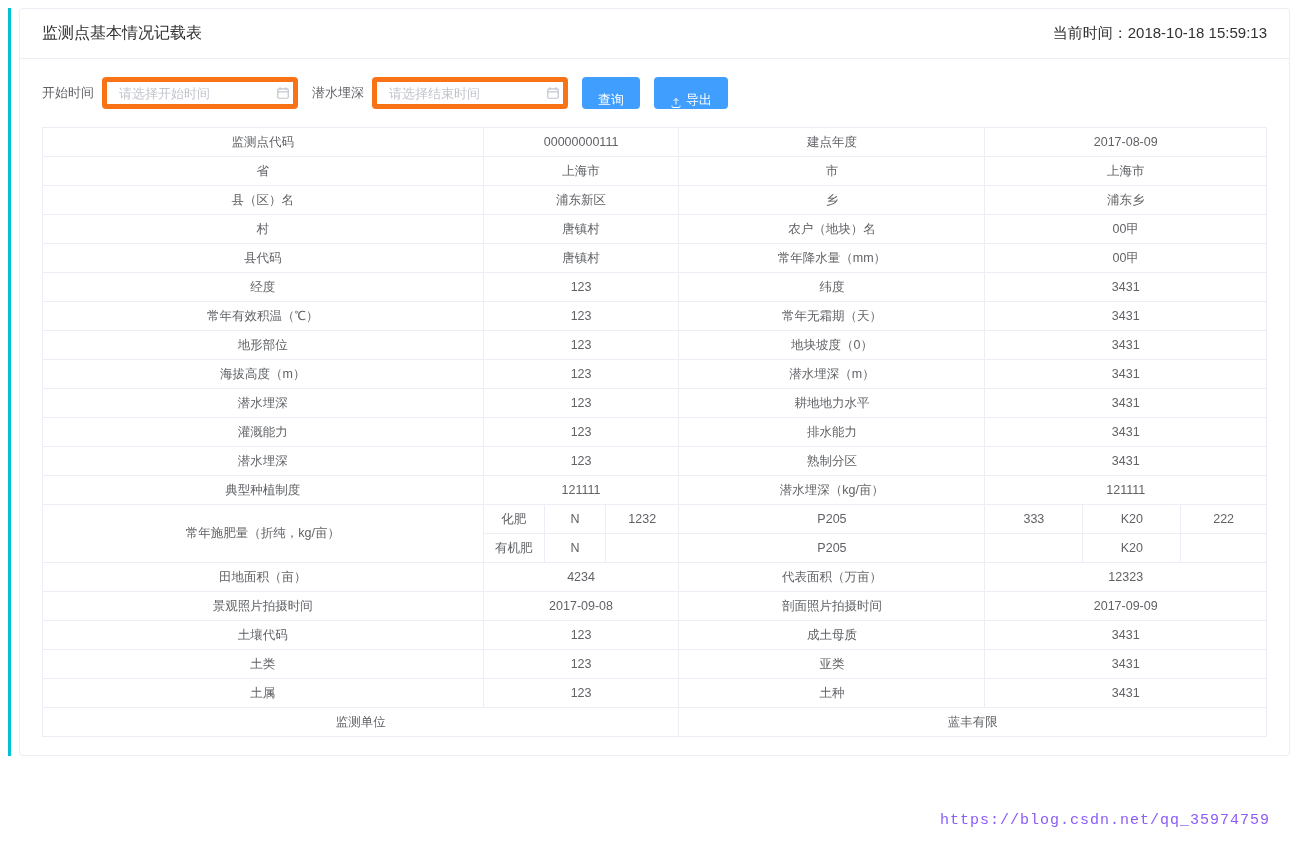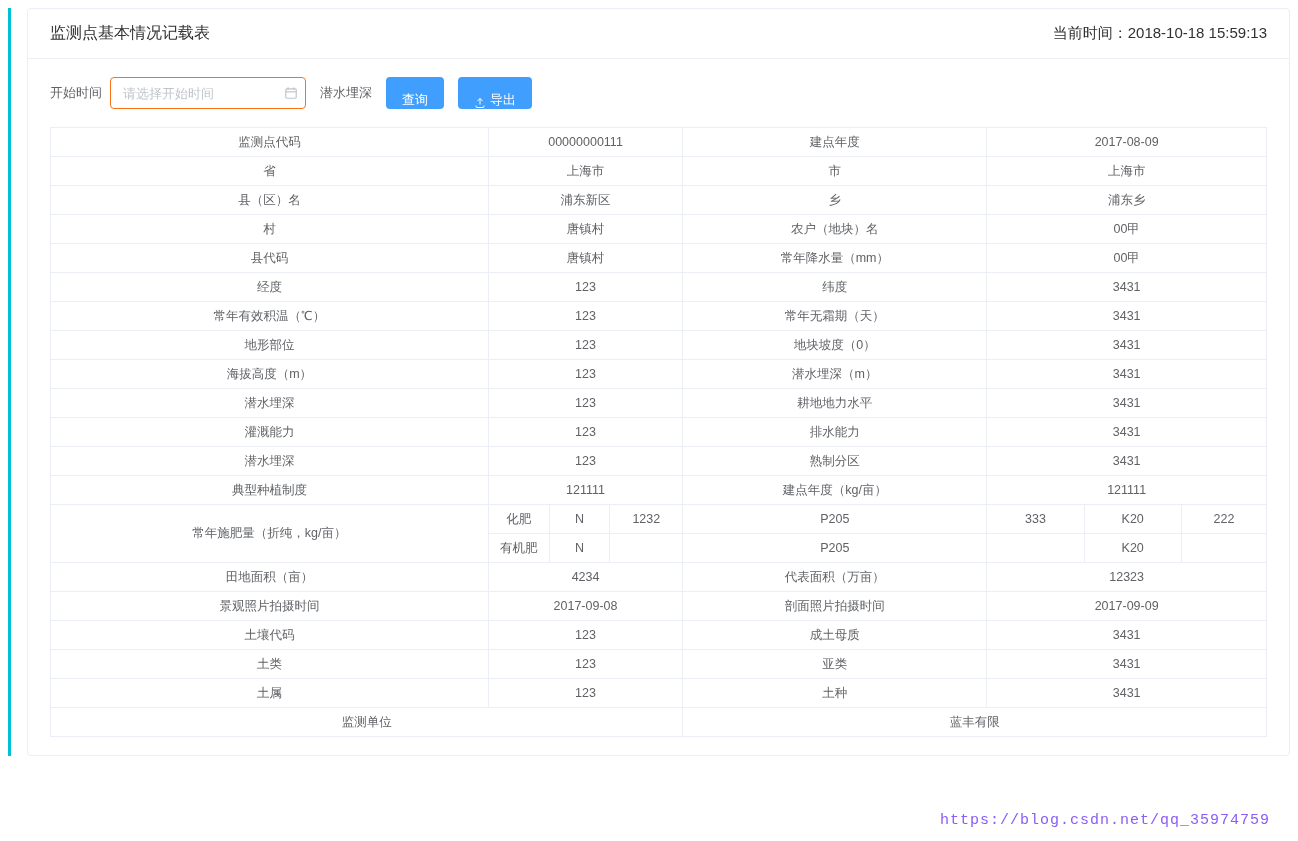--- a/index.html
+++ b/index.html
@@ -5,21 +5,21 @@
 * { box-sizing: border-box; margin: 0; padding: 0; }
 body {
   font-family: "Microsoft YaHei", Arial, sans-serif;
   font-size: 13px;
   color: #606266;
   background: #fff;
   padding: 8px;
 }
 .page-wrapper {
   border-left: 3px solid #00c0d4;
-  padding-left: 16px;
+  padding-left: 8px;
 }
 .panel {
   border: 1px solid #ebeef5;
   border-radius: 4px;
   background: #fff;
 }
 .panel-header {
   display: flex;
   justify-content: space-between;
   align-items: center;
@@ -49,21 +49,21 @@
   color: #606266;
   font-size: 13px;
 }
 .date-input {
   position: relative;
   width: 196px;
 }
 .date-input input {
   width: 100%;
   height: 32px;
-  border: 1px solid #f97316;
+  border: 5px solid #f97316;
   border-radius: 4px;
   padding: 0 30px 0 12px;
   font-size: 13px;
   color: #606266;
   outline: none;
 }
 .date-input input::placeholder { color: #c0c4cc; }
 .date-icon {
   position: absolute;
   right: 8px;
@@ -135,20 +135,29 @@
           <svg class="date-icon" viewBox="0 0 24 24" fill="none" stroke="currentColor" stroke-width="2">
               <rect x="3" y="5" width="18" height="16" rx="2"></rect>
               <line x1="7" y1="2" x2="7" y2="7"></line>
               <line x1="17" y1="2" x2="17" y2="7"></line>
               <line x1="3" y1="10" x2="21" y2="10"></line>
             </svg>
         </div>
       </div>
       <div class="filter-group">
         <span class="filter-label">潜水埋深</span>
+        <div class="date-input">
+          <input type="text" placeholder="请选择结束时间" style="">
+          <svg class="date-icon" viewBox="0 0 24 24" fill="none" stroke="currentColor" stroke-width="2">
+              <rect x="3" y="5" width="18" height="16" rx="2"></rect>
+              <line x1="7" y1="2" x2="7" y2="7"></line>
+              <line x1="17" y1="2" x2="17" y2="7"></line>
+              <line x1="3" y1="10" x2="21" y2="10"></line>
+            </svg>
+        </div>
       </div>
       <button class="btn btn-primary">
         <span>查询</span>
       </button>
       <button class="btn btn-primary">
         <svg width="12" height="12" viewBox="0 0 24 24" fill="none" stroke="currentColor" stroke-width="2">
             <path d="M12 3v12"></path>
             <path d="M7 8l5-5 5 5"></path>
             <path d="M4 17v2a2 2 0 002 2h12a2 2 0 002-2v-2"></path>
           </svg>
@@ -238,21 +247,21 @@
             </tr>
             <tr>
               <td colspan="1">潜水埋深</td>
               <td colspan="3">123</td>
               <td colspan="2">熟制分区</td>
               <td colspan="3">3431</td>
             </tr>
             <tr>
               <td colspan="1">典型种植制度</td>
               <td colspan="3">121111</td>
-              <td colspan="2">建点年度（kg/亩）</td>
+              <td colspan="2">潜水埋深（kg/亩）</td>
               <td colspan="3">121111</td>
             </tr>
             <tr>
               <td colspan="1" rowspan="2">常年施肥量（折纯，kg/亩）</td>
               <td colspan="1">化肥</td>
               <td colspan="1">N</td>
               <td colspan="1">1232</td>
               <td colspan="2">P205</td>
               <td colspan="1">333</td>
               <td colspan="1">K20</td>

